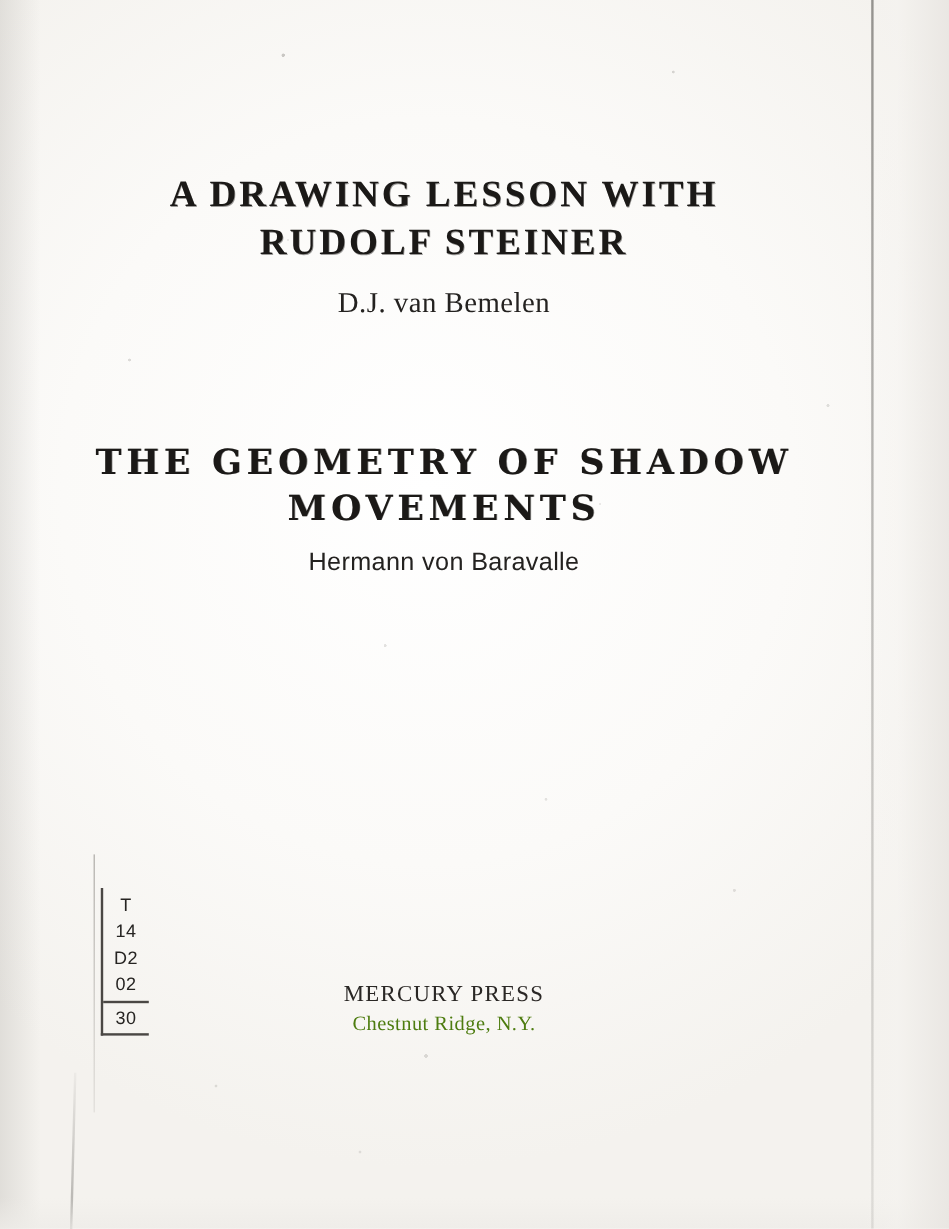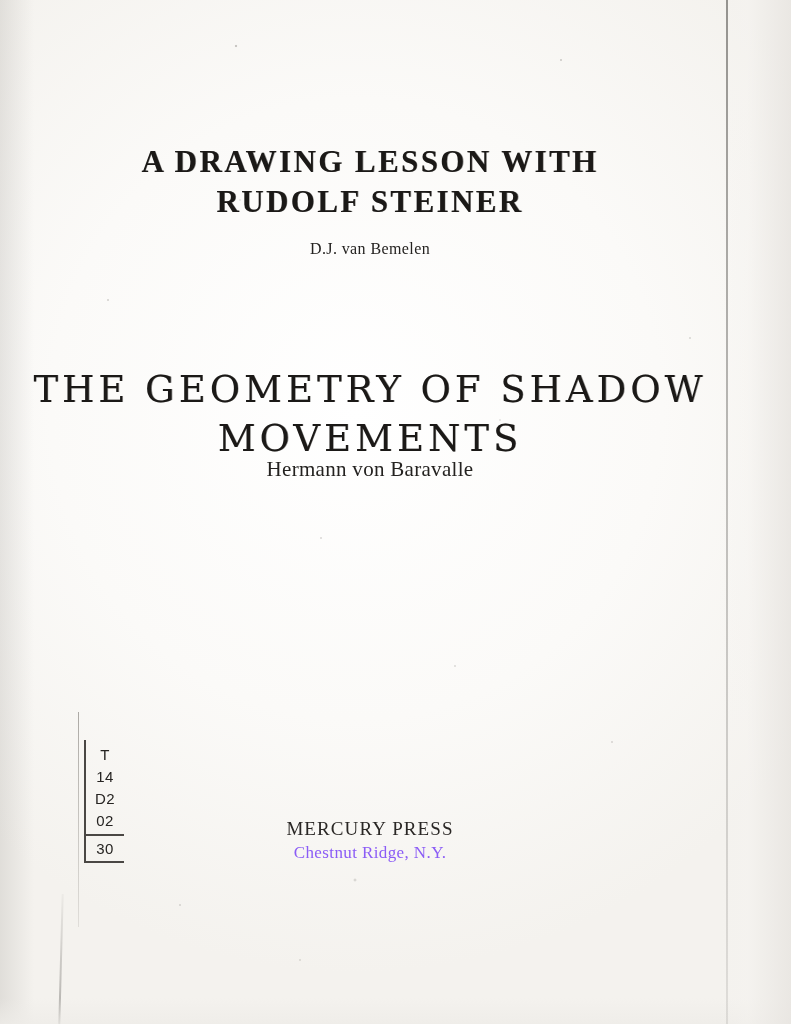--- a/index.html
+++ b/index.html
@@ -120,62 +120,62 @@
     font-size: 31px;
     letter-spacing: 2.4px;
     color: #1b1917;
     line-height: 1.30;
     text-shadow: 0.6px 0.4px 0 rgba(40,38,35,.45);
   }
 
   #main-author {
     top: 240px;
     font-family: "Liberation Serif", serif;
-    font-size: 16px;
+    font-size: 24px;
     letter-spacing: .4px;
     color: #242220;
   }
 
   #second-title {
     top: 366px;
   }
   #second-title .line {
     font-family: "DejaVu Serif", serif;
-    font-weight: normal;
-    font-size: 37px;
+    font-weight: bold;
+    font-size: 29px;
     letter-spacing: 4px;
     color: #1b1917;
     line-height: 1.32;
     text-shadow: 0.6px 0.4px 0 rgba(40,38,35,.45);
   }
 
   #second-author {
     top: 457px;
-    font-family: Liberation Serif, serif;
+    font-family: Liberation Sans, sans-serif;
     font-size: 21px;
     letter-spacing: .3px;
     color: #242220;
   }
 
   
   #imprint {
     top: 792px;
     margin-top: 26px;
   }
   #imprint .pub-name {
     font-family: "Liberation Serif", serif;
     font-size: 19px;
     letter-spacing: 1.1px;
     color: #2a2725;
   }
   #imprint .pub-place {
     font-family: "Liberation Serif", serif;
     font-size: 17px;
     letter-spacing: .4px;
-    color: #8b5cf6;
+    color: #4d7c0f;
     margin-top: 3px;
   }
 
   
   #call-number {
     position: absolute;
     left: 84px;
     top: 740px;
     width: 38px;
     border-left: 2px solid #4a4744;

